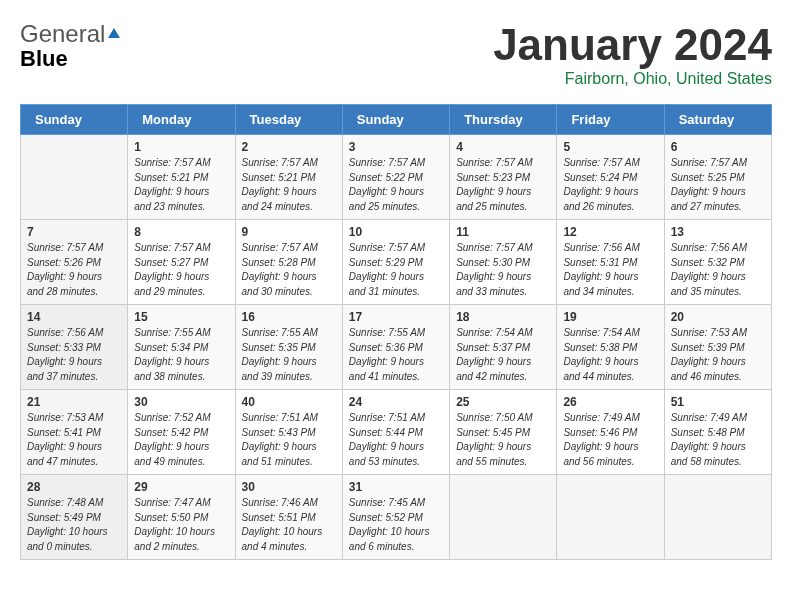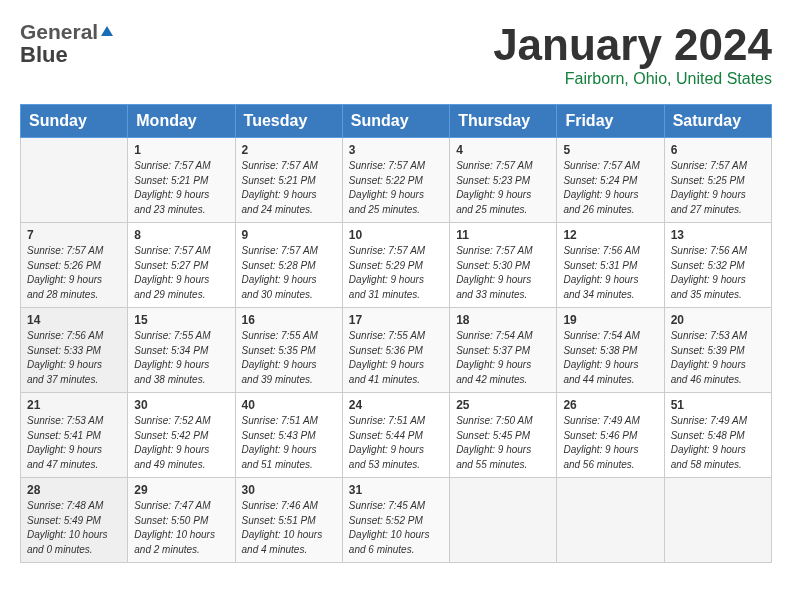--- a/index.html
+++ b/index.html
@@ -31,23 +31,23 @@
       font-size: 16px;
       color: #15803d;
     }
     table {
       width: 100%;
       border-collapse: collapse;
     }
     thead tr th {
       background-color: #3a7abf;
       color: #fff;
-      font-size: 16px;
+      font-size: 13px;
       font-weight: bold;
-      padding: 7px 8px;
+      padding: 7px 14px;
       text-align: left;
       border: 1px solid #5a9adf;
     }
     tbody tr td {
       border: 1px solid #ccc;
       vertical-align: top;
       padding: 5px 6px;
       width: 107px;
       min-height: 75px;
       font-size: 10.5px;
@@ -78,24 +78,24 @@
     .empty-cell {
       background: #f5f5f5 !important;
     }
   </style>
 </head>
 <body>
 
 <div class="header-section">
   <div class="logo">
     <div style="display:flex; align-items:center; gap:2px;">
-      <span style="font-size:21px; font-weight:bold; color:#555;">General</span>
+      <span style="font-size:24px; font-weight:normal; color:#555;">General</span>
       <span style="display:inline-block; width:0; height:0; border-left:6px solid transparent; border-right:6px solid transparent; border-bottom:10px solid #1a6eb5; margin-left:1px; margin-bottom:2px;"></span>
     </div>
-    <span style="font-size:22px; font-weight:bold; color:#404040; line-height:1;">Blue</span>
+    <span style="font-size:22px; font-weight:bold; color:#000000; line-height:1;">Blue</span>
   </div>
   <div class="title-section">
     <div class="calendar-title">January 2024</div>
     <div class="calendar-subtitle">Fairborn, Ohio, United States</div>
   </div>
 </div>
 
 <table>
   <thead>
     <tr>

